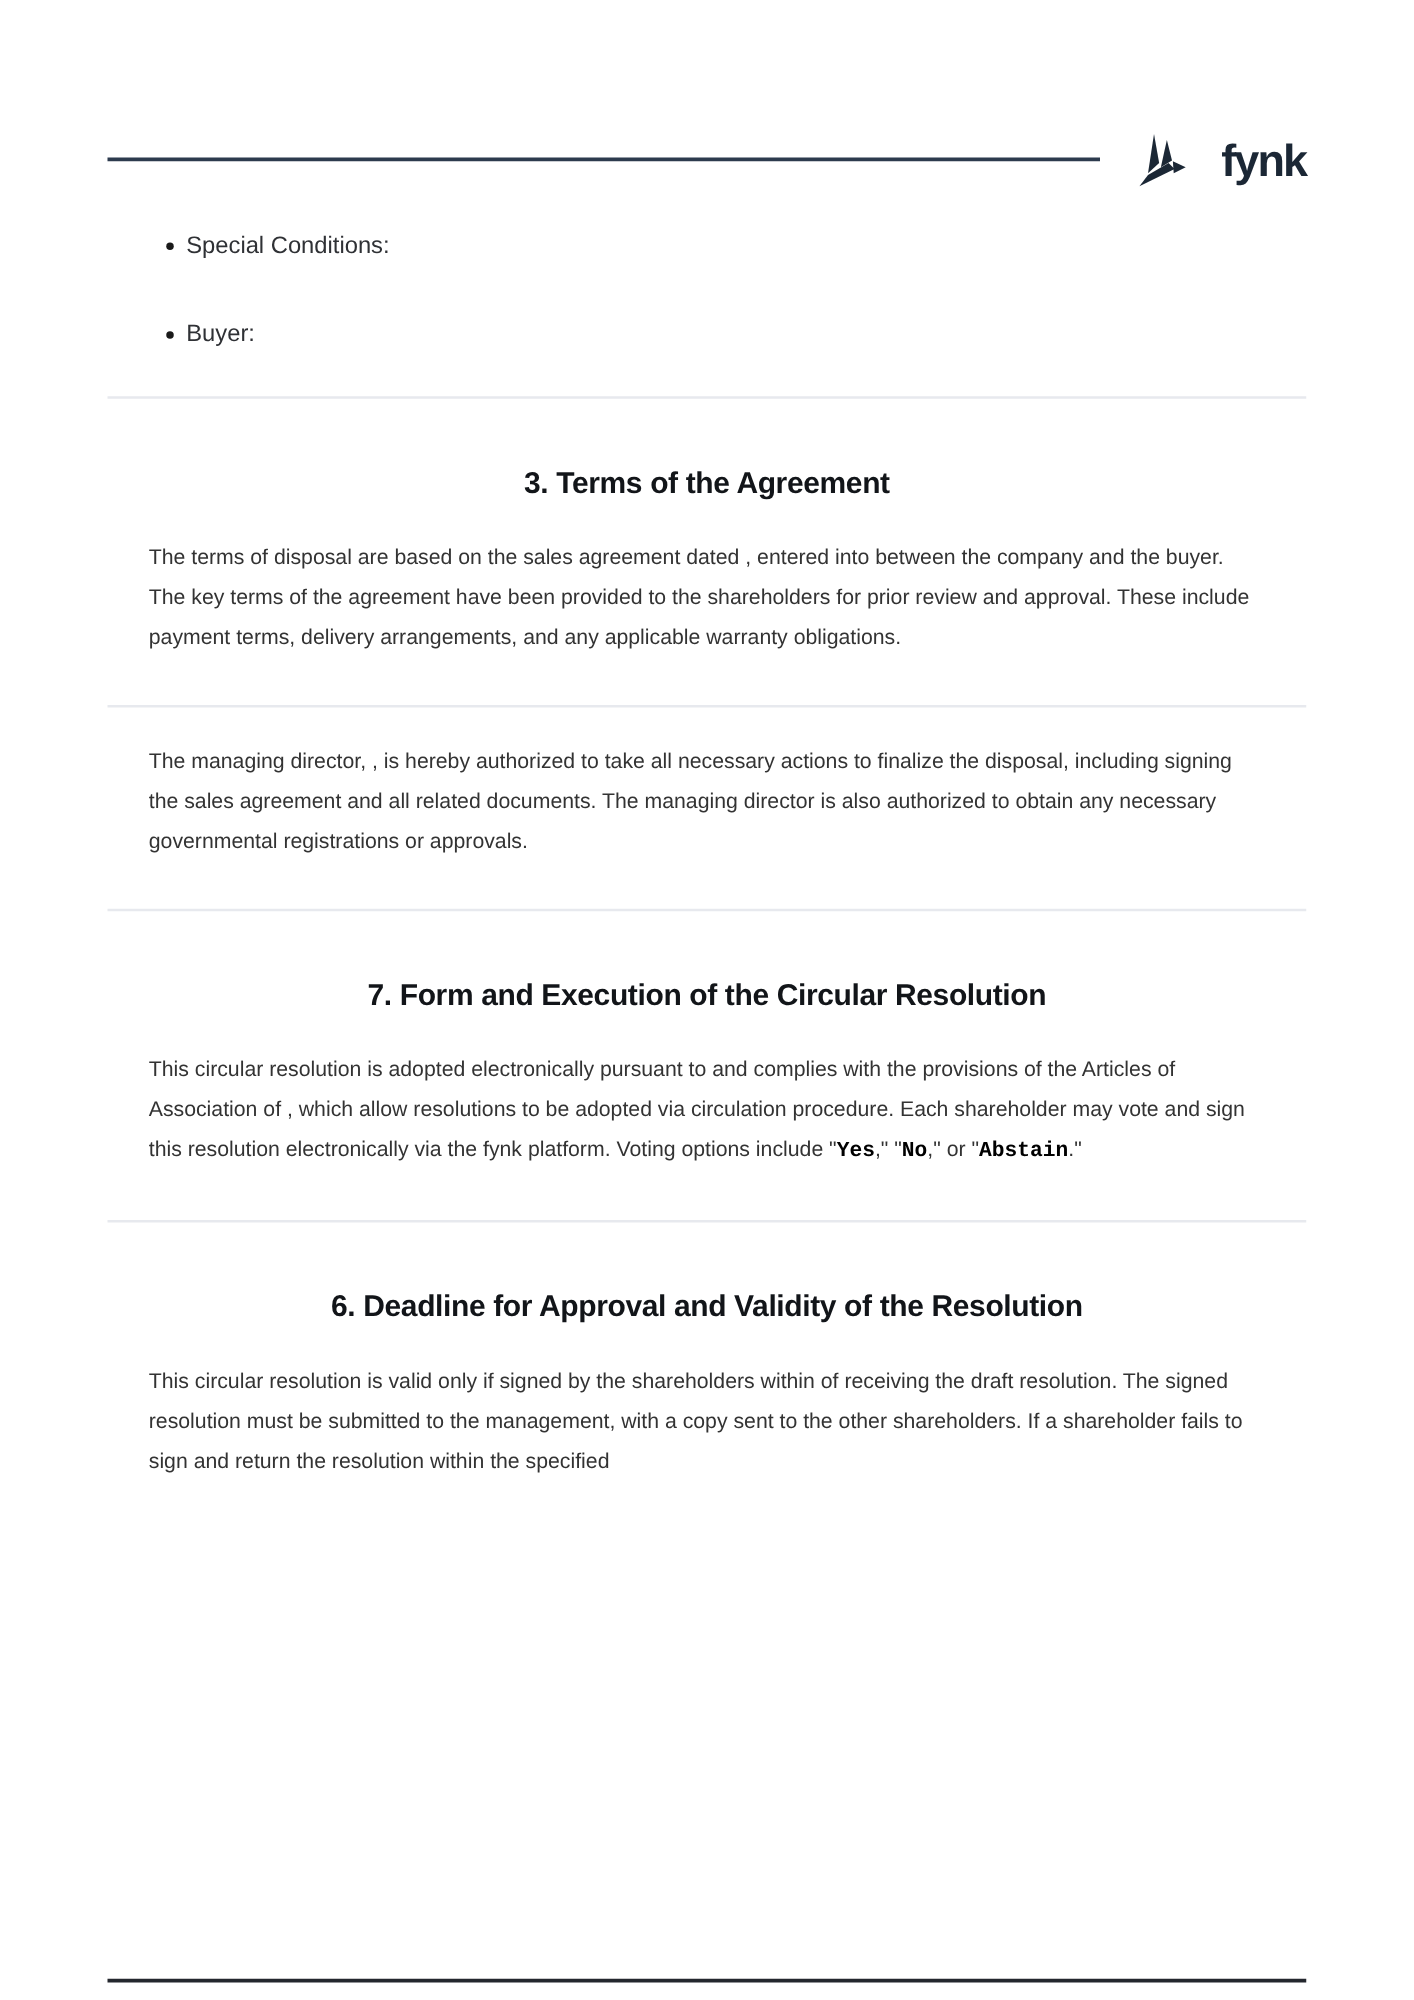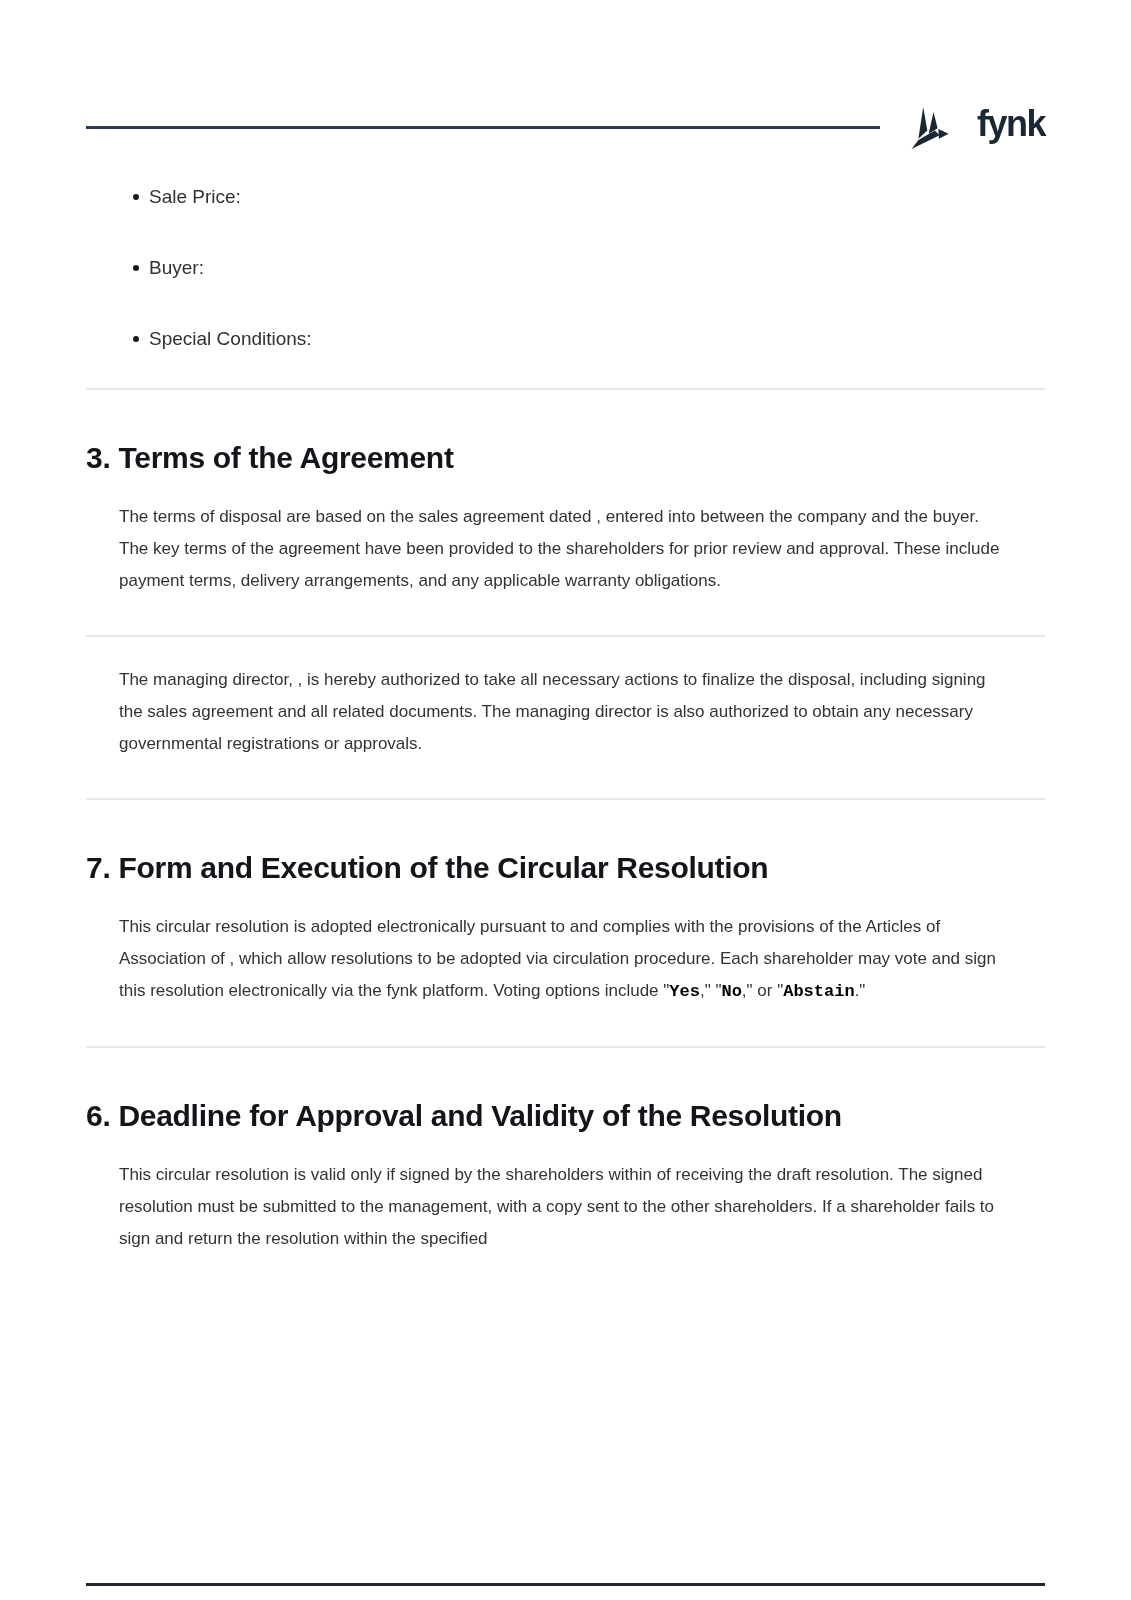--- a/index.html
+++ b/index.html
@@ -30,21 +30,21 @@
     height: 58px;
   }
   .header-rule {
     flex: 1;
     height: 3px;
     background: #2d3b4e;
     margin-right: 24px;
   }
   .logo {
     display: flex;
-    align-items: center;
+    align-items: flex-end;
     gap: 25px;
   }
   .logo svg {
     display: block;
   }
   .logo-text {
     font-size: 36px;
     font-weight: 700;
     letter-spacing: -1.5px;
     color: #1b2735;
@@ -74,25 +74,26 @@
     flex: 0 0 auto;
   }
   
   .divider {
     height: 0;
     border-top: 2px solid #e7e9ee;
     margin-top: 38px;
   }
   section h2 {
     margin: 52px 0 0 0;
-    font-size: 30px;
+    font-size: 24px;
     line-height: 32px;
     font-weight: 700;
     letter-spacing: -0.3px;
     color: #121519;
+    text-align: center;
   }
   section p {
     margin: 27px 35px 0 33px;
     font-size: 17px;
     line-height: 32px;
     color: #333333;
   }
   section p strong { font-weight: 700; color: #000000; font-family: Liberation Mono, monospace; }
   
   .footer {
@@ -128,29 +129,25 @@
           <polygon points="50,38 65,45 51,52"></polygon>
         </g>
       </svg>
       <span class="logo-text">fynk</span>
     </div>
   </header>
 
   <ul class="bullets">
     <li>
       <span class="bullet-dot"></span>
-      <span>Sale Price:</span>
+      <span>Special Conditions:</span>
     </li>
     <li>
       <span class="bullet-dot"></span>
       <span>Buyer:</span>
-    </li>
-    <li>
-      <span class="bullet-dot"></span>
-      <span>Special Conditions:</span>
     </li>
   </ul>
 
   <div class="divider"></div>
   <section>
     <h2>3. Terms of the Agreement</h2>
     <p><span>The terms of disposal are based on the sales agreement dated , entered into between the company and the buyer. The key terms of the agreement have been provided to the shareholders for prior review and approval. These include payment terms, delivery arrangements, and any applicable warranty obligations.</span></p>
   </section>
 
   <div class="divider"></div>

